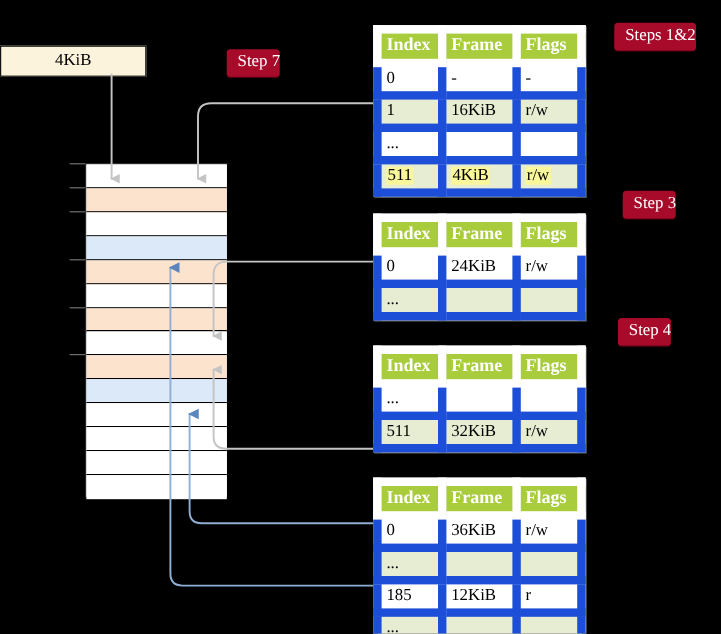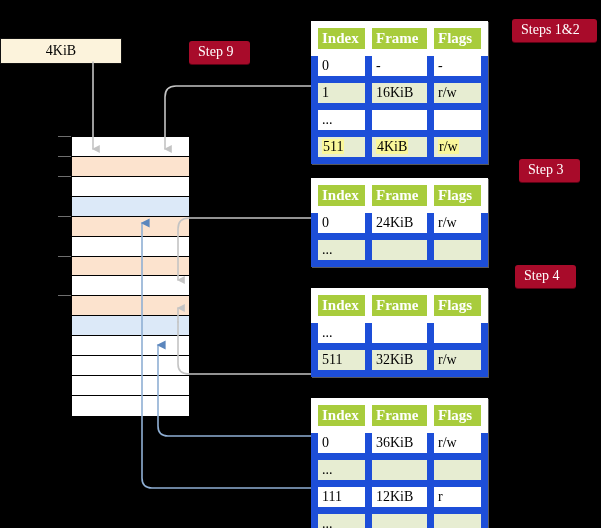--- a/index.html
+++ b/index.html
@@ -3,21 +3,21 @@
 <meta charset="utf-8">
 <style>
   html,body{margin:0;padding:0;background:#000;}
   body{width:601px;height:528px;position:relative;overflow:hidden;
        font-family:"Liberation Serif",serif;}
   #stage{position:absolute;left:0;top:0;width:601px;height:528px;}
 
   
   .badge{position:absolute;background:#A80B2A;color:#fff;
          font-family:"Liberation Serif",serif;font-size:14px;line-height:1;
-         padding:4px 17px 5px 9px;border-radius:3px;white-space:nowrap;
+         padding:4px 0 5px 9px;border-radius:3px;white-space:nowrap;
          box-shadow:0 1px 0 #5b0014;}
 
   
   .kbox{position:absolute;background:#FCF3DC;border:1px solid #111;
         color:#000;font-size:14px;text-align:center;
         display:flex;align-items:center;justify-content:center;}
 
   
   #grid{position:absolute;left:71px;top:136px;width:119px;height:279px;
         border:1px solid #000;box-sizing:border-box;background:#fff;}
@@ -48,21 +48,21 @@
 </style>
 </head>
 <body>
 
 <div id="stage">
 
   <div class="kbox" style="left:0px;top:38px;width:120px;height:24px;">
     <span>4KiB</span>
   </div>
 
-  <div class="badge" style="left:189px;top:41px;">Step 9</div>
+  <div class="badge" style="left:189px;top:41px;">Step 7</div>
   <div class="badge" style="left:512px;top:19px;">Steps 1&amp;2</div>
   <div class="badge" style="left:519px;top:159px;text-align:right;">Step 3</div>
   <div class="badge" style="left:515px;top:265px;">Step 4</div>
 
   <div id="grid">
       <div class="mrow" style="top: 0px; height: 19.9286px; background: rgb(255, 255, 255);"></div>
       <div class="mrow" style="top: 19.9286px; height: 19.9286px; background: rgb(252, 227, 206);"></div>
       <div class="mrow" style="top: 39.8571px; height: 19.9286px; background: rgb(255, 255, 255);"></div>
       <div class="mrow" style="top: 59.7857px; height: 19.9286px; background: rgb(220, 233, 248);"></div>
       <div class="mrow" style="top: 79.7143px; height: 19.9286px; background: rgb(252, 227, 206);"></div>
@@ -205,21 +205,21 @@
             <td class="c-index">0</td>
             <td class="c-frame">36KiB</td>
             <td class="c-flags">r/w</td>
           </tr>
           <tr class="alt">
             <td class="c-index">...</td>
             <td class="c-frame"></td>
             <td class="c-flags"></td>
           </tr>
           <tr class="plain">
-            <td class="c-index">111</td>
+            <td class="c-index">185</td>
             <td class="c-frame">12KiB</td>
             <td class="c-flags">r</td>
           </tr>
           <tr class="alt">
             <td class="c-index">...</td>
             <td class="c-frame"></td>
             <td class="c-flags"></td>
           </tr>
         </tbody>
       </table>

